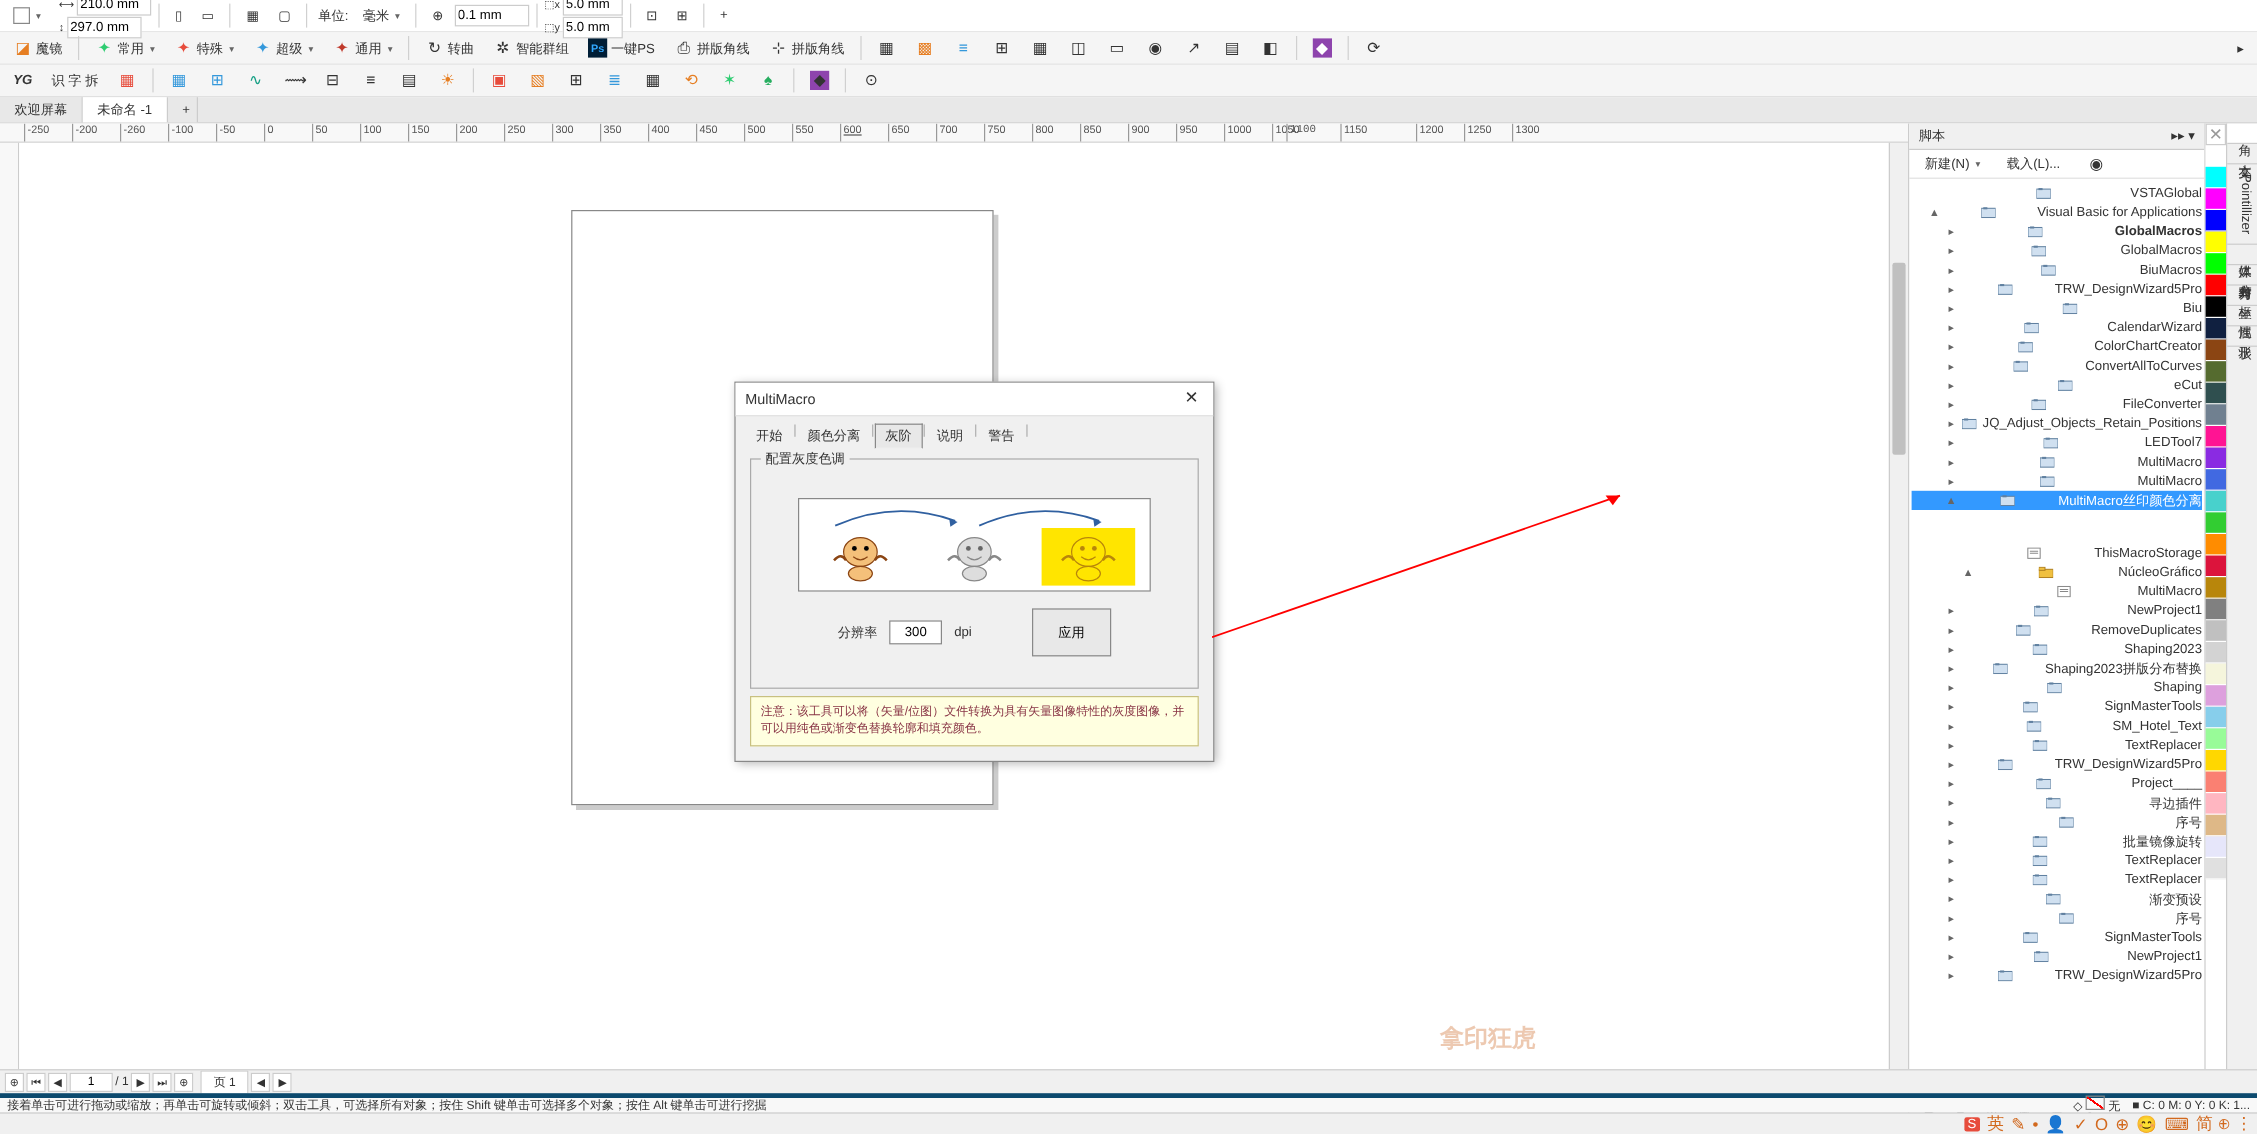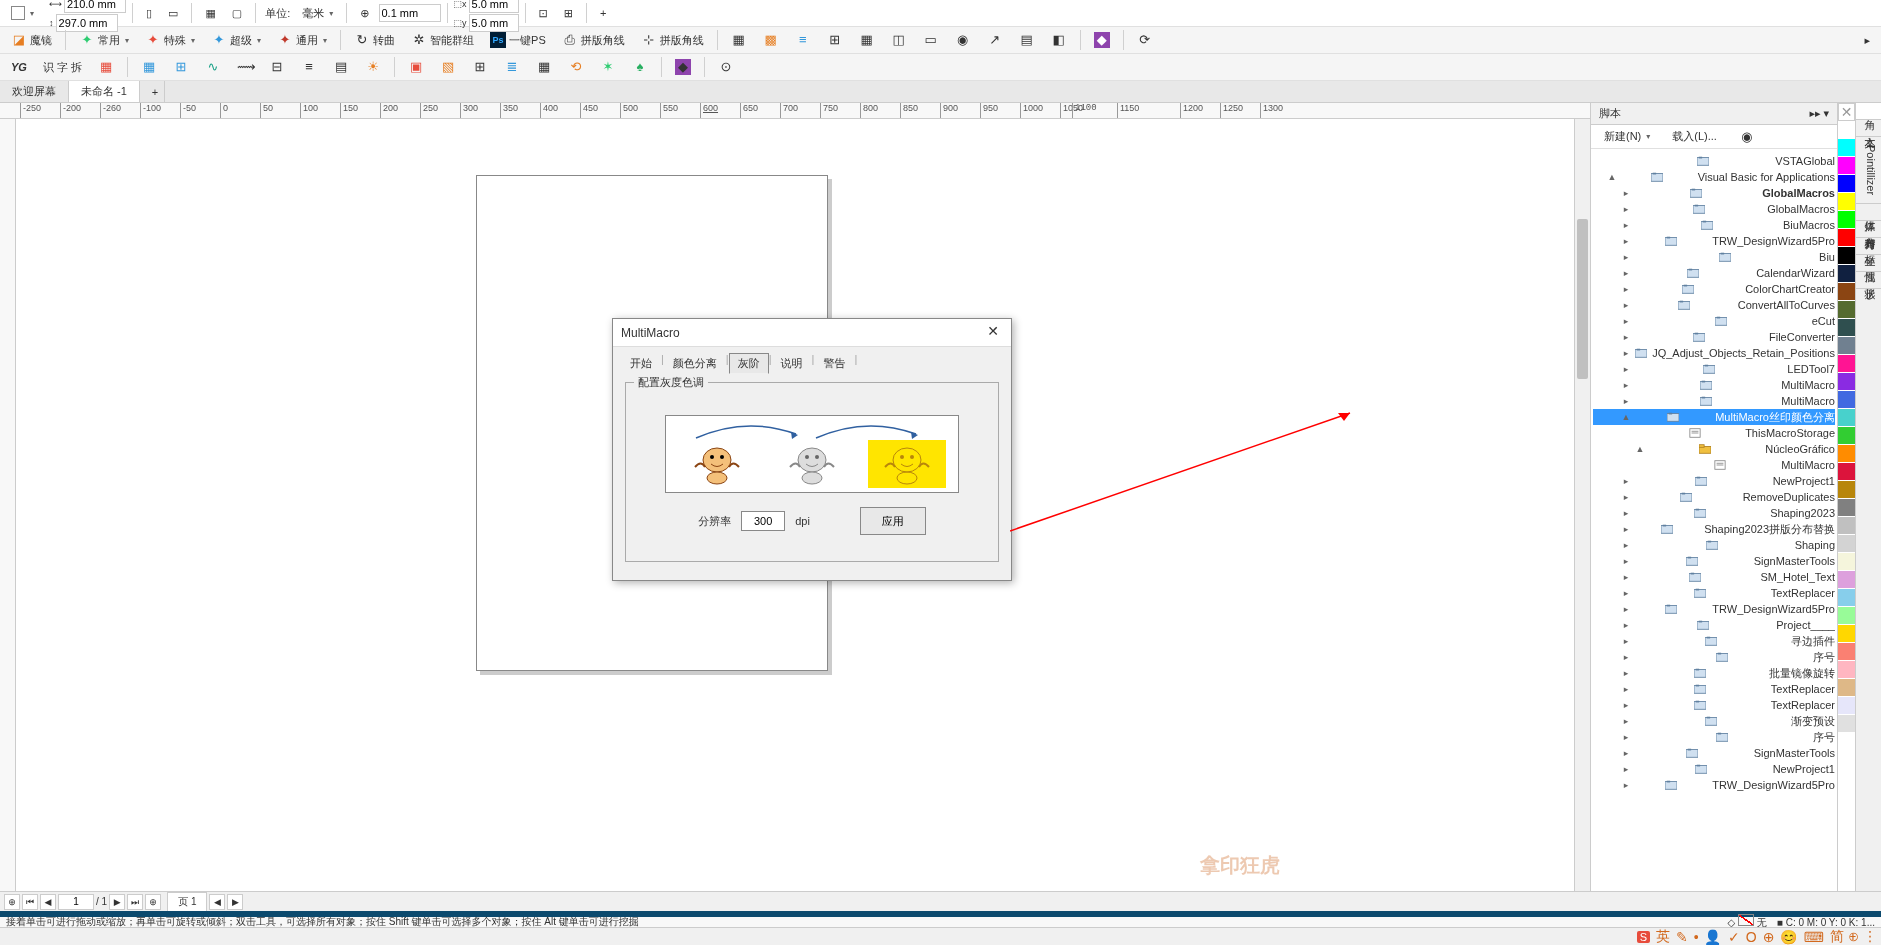--- a/index.html
+++ b/index.html
@@ -68,35 +68,35 @@
 .modal-body { padding: 8px 12px 12px; }
 .fieldset { border: 1px solid #aaa; padding: 26px; margin-bottom: 6px; position: relative; }
 .fieldset-label { position: absolute; top: -8px; left: 8px; background: #f0f0f0; padding: 0 4px; font-size: 11px; }
 .preview-box { width: 294px; height: 78px; margin: 6px auto 14px; border: 1px solid #888; padding: 4px; background: #fff; position: relative; }
 .preview-inner { display: flex; justify-content: space-around; align-items: flex-end; height: 48px; margin-top: 20px; }
 .char { width: 78px; height: 48px; display: flex; align-items: center; justify-content: center; }
 .char.yellow { background: #ffe500; }
 .arrows { position: absolute; top: 4px; left: 20px; right: 20px; height: 20px; }
 .controls { display: flex; align-items: center; justify-content: center; gap: 10px; margin-top: 6px; }
 .ctrl-input { width: 44px; height: 20px; border: 1px solid #888; text-align: center; font-size: 11px; }
-.ctrl-btn { width: 66px; height: 28px; border: 1px solid #888; background: #e8e8e8; cursor: pointer; font-size: 11px; }
+.ctrl-btn { width: 66px; height: 40px; border: 1px solid #888; background: #e8e8e8; cursor: pointer; font-size: 11px; }
 .note-box { border: 1px solid #c8c080; background: #ffffe0; padding: 6px 8px; font-size: 10px; color: #834; line-height: 1.4; }
 
 
 .red-arrow { position: absolute; pointer-events: none; }
 
 
 .page-nav { position: absolute; left: 0; bottom: 34px; right: 0; height: 20px; background: #f0f0f0; border-top: 1px solid #ccc; display: flex; align-items: center; padding: 0 4px; gap: 2px; font-size: 10px; }
 .page-nav-btn { width: 16px; height: 16px; border: 1px solid #ccc; background: #fff; text-align: center; line-height: 14px; cursor: pointer; font-size: 9px; }
 .page-nav-input { width: 36px; height: 16px; border: 1px solid #ccc; text-align: center; font-size: 10px; }
 .page-tab { padding: 2px 10px; background: #fff; border: 1px solid #ccc; margin-left: 4px; }
 .hscroll-track { flex: 1; height: 14px; background: #f0f0f0; margin: 0 8px; position: relative; }
 .color-hint { position: absolute; left: 50%; transform: translateX(-50%); color: #999; font-style: italic; font-size: 10px; }
 
-.status-bar { position: absolute; left: 0; bottom: 18px; right: 0; height: 16px; background: #f8f8f8; border-top: 6px solid #0c4a6e; display: flex; align-items: center; font-size: 10px; padding: 0 6px; justify-content: space-between; }
+.status-bar { position: absolute; left: 0; bottom: 18px; right: 0; height: 16px; background: #f8f8f8; border-top: 4px solid #0c4a6e; display: flex; align-items: center; font-size: 10px; padding: 0 6px; justify-content: space-between; }
 .status-left { flex: 1; }
 .status-right { display: flex; gap: 10px; align-items: center; }
 .no-fill { display: inline-block; width: 16px; height: 12px; border: 1px solid #888; position: relative; }
 .no-fill::after { content: ""; position: absolute; left: 0; top: 0; right: 0; bottom: 0; background: linear-gradient(to top right, transparent 45%, red 45%, red 55%, transparent 55%); }
 
 .taskbar { position: absolute; left: 0; bottom: 0; right: 0; height: 18px; background: #f0f0f0; border-top: 1px solid #ccc; display: flex; align-items: center; font-size: 10px; padding: 0 4px; }
 .taskbar-right { margin-left: auto; display: flex; gap: 6px; align-items: center; color: #d2691e; font-size: 14px; }
 
 .watermark { position: absolute; right: 310px; bottom: 60px; font-size: 20px; color: rgba(210,120,60,0.4); font-weight: bold; pointer-events: none; }
 </style>
@@ -432,20 +432,21 @@
             </div>
           </div>
           <div class="controls">
             <span>分辨率</span>
             <input class="ctrl-input" value="300" style="">
             <span>dpi</span>
             <span style="width:30px;"></span>
             <button class="ctrl-btn">应用</button>
           </div>
         </div>
+        <div class="note-box">注意：该工具可以将（矢量/位图）文件转换为具有矢量图像特性的灰度图像，并可以用纯色或渐变色替换轮廓和填充颜色。</div>
       </div>
     </div>
 
     <svg class="red-arrow" style="left:1010px; top:300px; width:350px; height:130px;">
       <line x1="0" y1="128" x2="340" y2="10" stroke="#ff0000" stroke-width="1.5"></line>
       <polygon points="340,10 328,10 334,18" fill="#ff0000"></polygon>
     </svg>
 
     <div class="watermark">拿印狂虎</div>
   </div>
@@ -631,21 +632,21 @@
         <div class="tree-node selected" style="padding-left: 28px;">
           <span class="tree-toggle">▲</span>
           <span class="tree-icon">
             <svg viewBox="0 0 14 10">
               <rect x="0" y="1" width="14" height="9" fill="#d0e0f0" stroke="#6080a0"></rect>
               <rect x="2" y="0" width="4" height="2" fill="#6080a0"></rect>
             </svg>
           </span>
           <span class="tree-label">MultiMacro丝印颜色分离</span>
         </div>
-        <div class="tree-node" style="padding-left: 42px;">
+        <div class="tree-node" style="padding-left: 42px; margin-top: 28px;">
           <span class="tree-toggle"></span>
           <span class="tree-icon">
             <svg viewBox="0 0 14 10">
               <rect x="1" y="0" width="12" height="10" fill="#fff" stroke="#888"></rect>
               <line x1="3" y1="3" x2="11" y2="3" stroke="#888"></line>
               <line x1="3" y1="5" x2="11" y2="5" stroke="#888"></line>
             </svg>
           </span>
           <span class="tree-label">ThisMacroStorage</span>
         </div>

